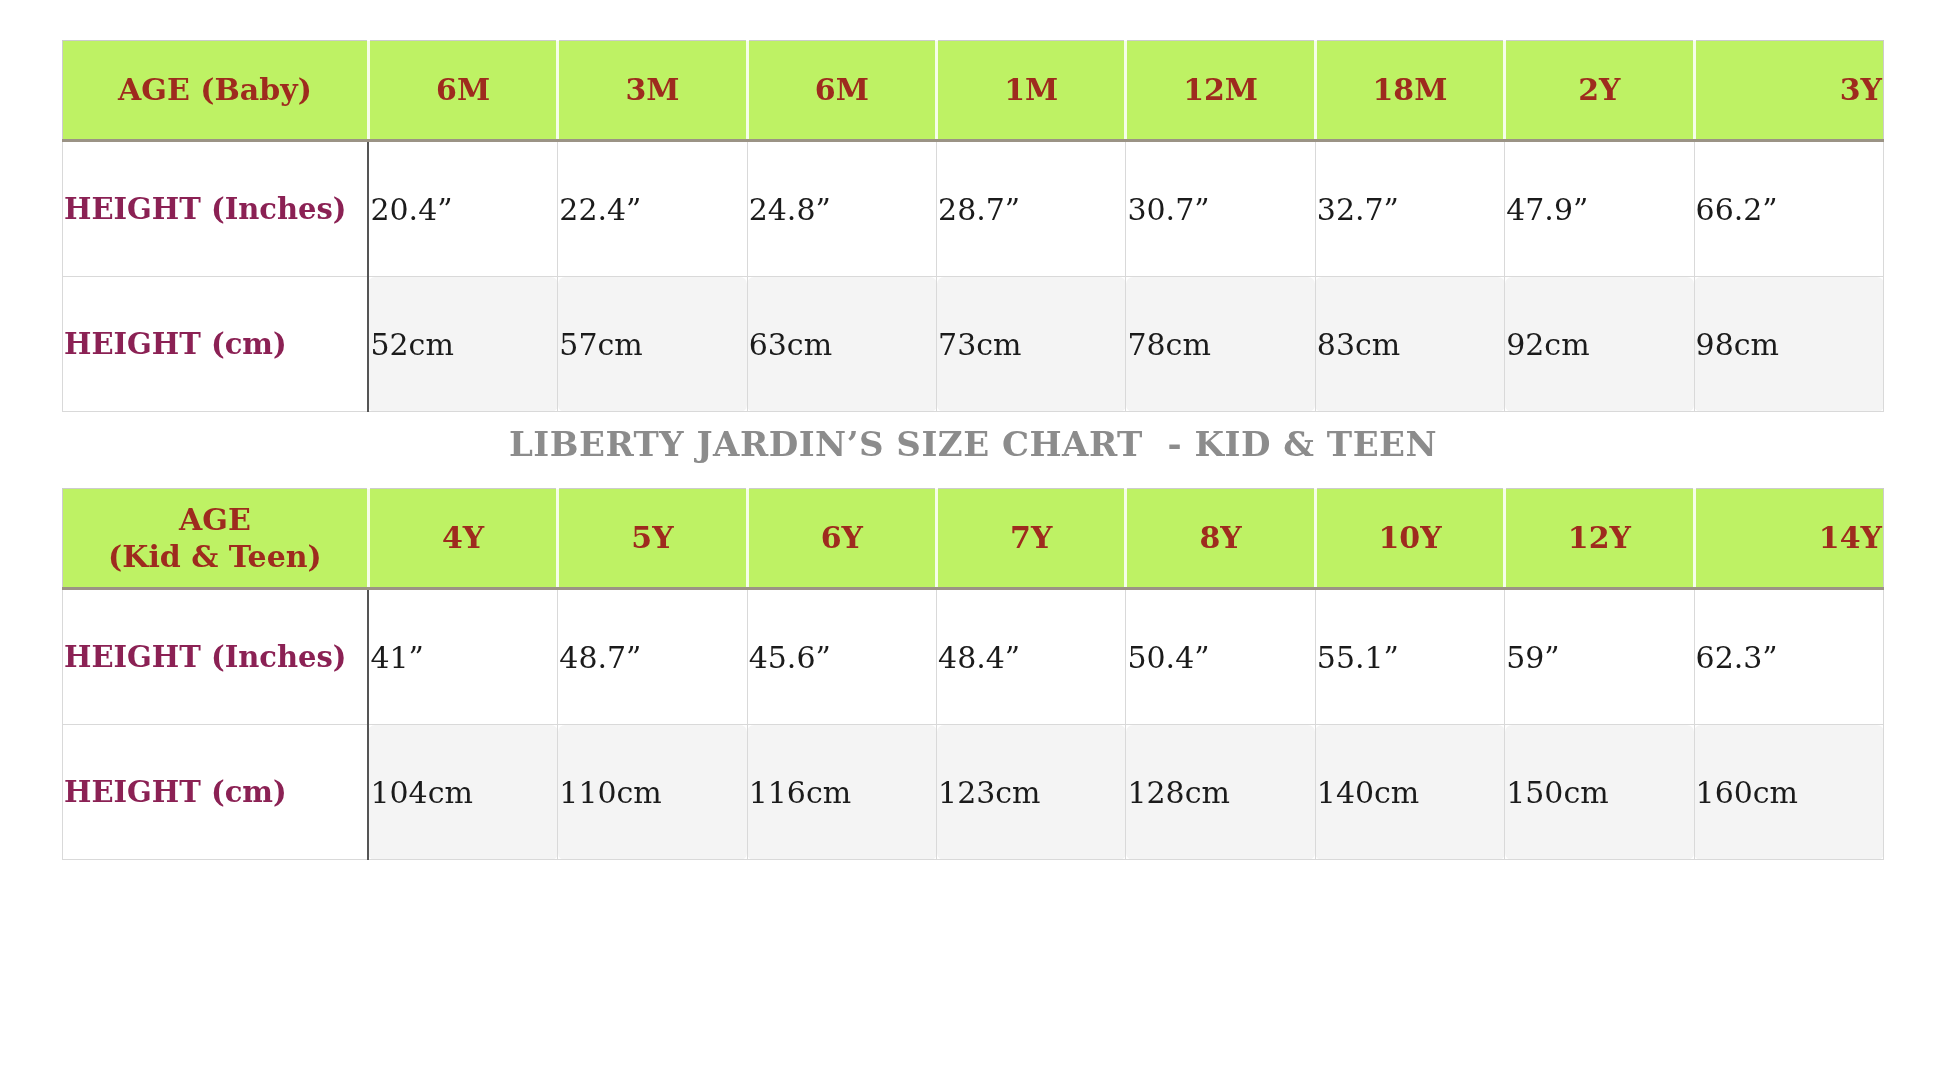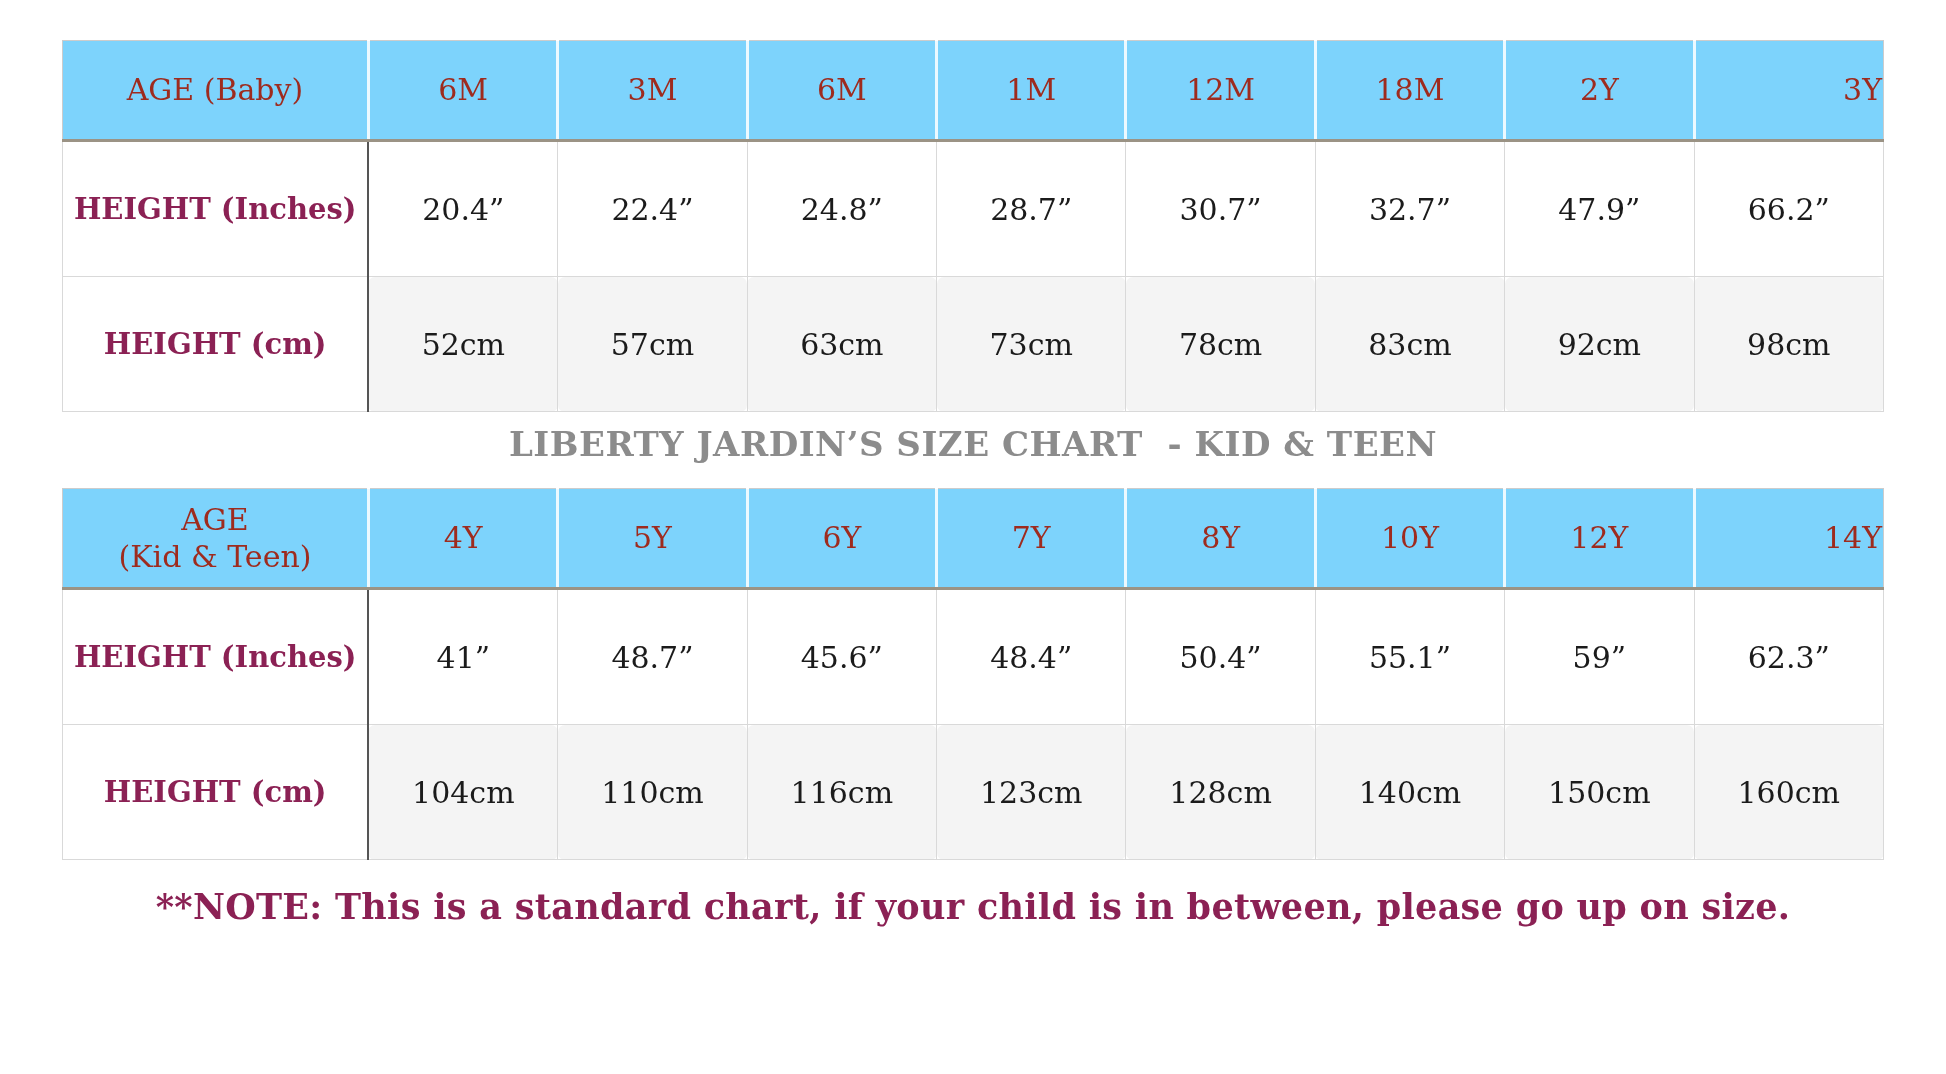--- a/index.html
+++ b/index.html
@@ -29,36 +29,35 @@
     margin-top: 12px;
   }
   table.size-table {
     width: 100%;
     border-collapse: collapse;
     table-layout: fixed;
     border: 1px solid #cccccc;
   }
   table.size-table col.label-col { width: 16.8%; }
   table.size-table thead th {
-    background: #7dd3fc;
+    background: #bef264;
     color: #9e2b1e;
     font-size: 30px;
-    font-weight: normal;
+    font-weight: bold;
     height: 96px;
     text-align: center;
     vertical-align: middle;
     border-right: 3px solid rgba(255,255,255,0.85);
     border-bottom: 3px solid #9b9385;
     white-space: pre-line;
     line-height: 1.25;
   }
   table.size-table thead th:last-child { border-right: none; text-align: right; }
   table.size-table tbody td {
     height: 132px;
-    text-align: center;
     vertical-align: middle;
     font-size: 30px;
     font-weight: 500;
     color: #1b1b1b;
     border: 1px solid #d9d9d9;
     background: #ffffff;
   }
   table.size-table tbody td.row-label {
     color: #8b2154;
     font-weight: bold;
@@ -183,15 +182,14 @@
           <td>116cm</td>
           <td>123cm</td>
           <td>128cm</td>
           <td>140cm</td>
           <td>150cm</td>
           <td>160cm</td>
         </tr>
       </tbody>
     </table>
 
-  <p class="note">**NOTE: This is a standard chart, if your child is in between, please go up on size.</p>
 
 </div>
 
 </body></html>

